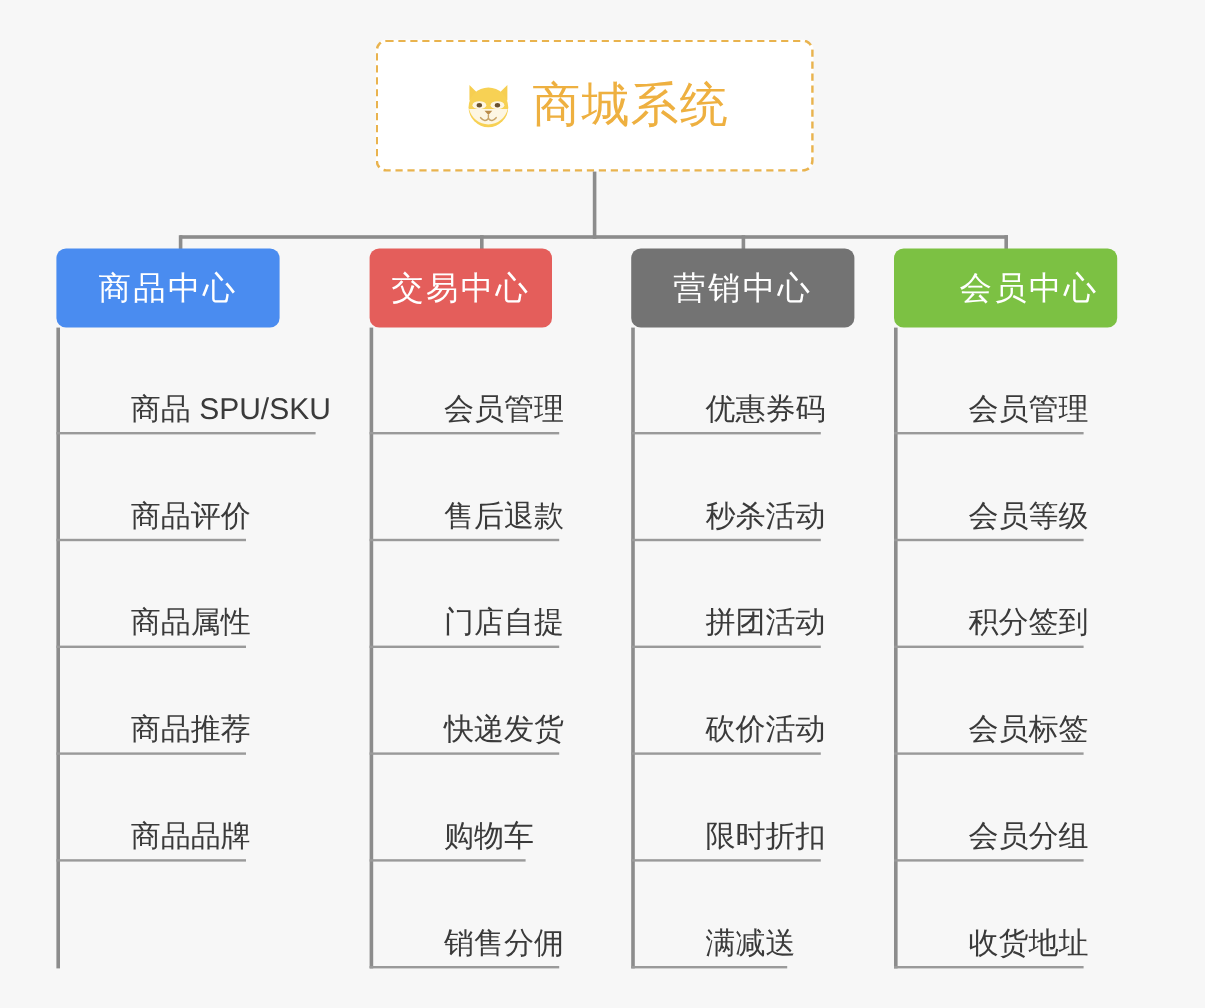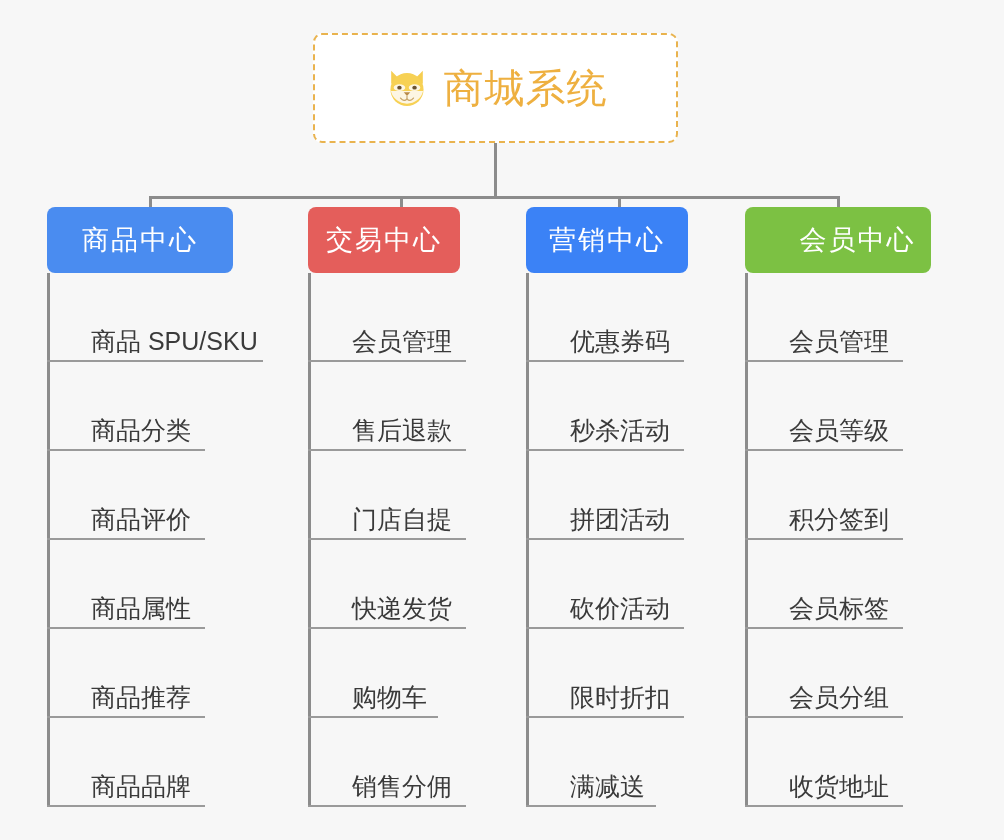--- a/index.html
+++ b/index.html
@@ -87,20 +87,21 @@
     top: 0;
     width: 3px;
     background: #8c8c8c;
   }
   .leaf {
     position: relative;
     height: 89px;
     box-sizing: border-box;
     display: flex;
     align-items: flex-end;
+    padding-left: 18px;
   }
   .leaf-underline {
     position: absolute;
     left: 0;
     bottom: 0;
     height: 2px;
     background: #9a9a9a;
   }
   .leaf-label {
     position: relative;
@@ -146,24 +147,20 @@
         <span>商品中心</span>
       </div>
       <div class="leaf-list">
         <div class="spine" style="height: 534px;"></div>
         <div class="leaf">
           <div class="leaf-underline" style="width: 216px;"></div>
           <div class="leaf-label">商品 SPU/SKU</div>
         </div>
         <div class="leaf">
           <div class="leaf-underline" style="width: 158px;"></div>
-          <div class="leaf-label">商品分类</div>
-        </div>
-        <div class="leaf">
-          <div class="leaf-underline" style="width: 158px;"></div>
           <div class="leaf-label">商品评价</div>
         </div>
         <div class="leaf">
           <div class="leaf-underline" style="width: 158px;"></div>
           <div class="leaf-label">商品属性</div>
         </div>
         <div class="leaf">
           <div class="leaf-underline" style="width: 158px;"></div>
           <div class="leaf-label">商品推荐</div>
         </div>
@@ -199,21 +196,21 @@
           <div class="leaf-underline" style="width: 130px;"></div>
           <div class="leaf-label">购物车</div>
         </div>
         <div class="leaf">
           <div class="leaf-underline" style="width: 158px;"></div>
           <div class="leaf-label">销售分佣</div>
         </div>
       </div>
     </div>
     <div class="column" style="left: 526px; width: 186px;">
-      <div class="cat-box" style="background: #3b82f6; width: 162px;">
+      <div class="cat-box" style="background: #737373; width: 186px;">
         <span>营销中心</span>
       </div>
       <div class="leaf-list">
         <div class="spine" style="height: 534px;"></div>
         <div class="leaf">
           <div class="leaf-underline" style="width: 158px;"></div>
           <div class="leaf-label">优惠券码</div>
         </div>
         <div class="leaf">
           <div class="leaf-underline" style="width: 158px;"></div>

